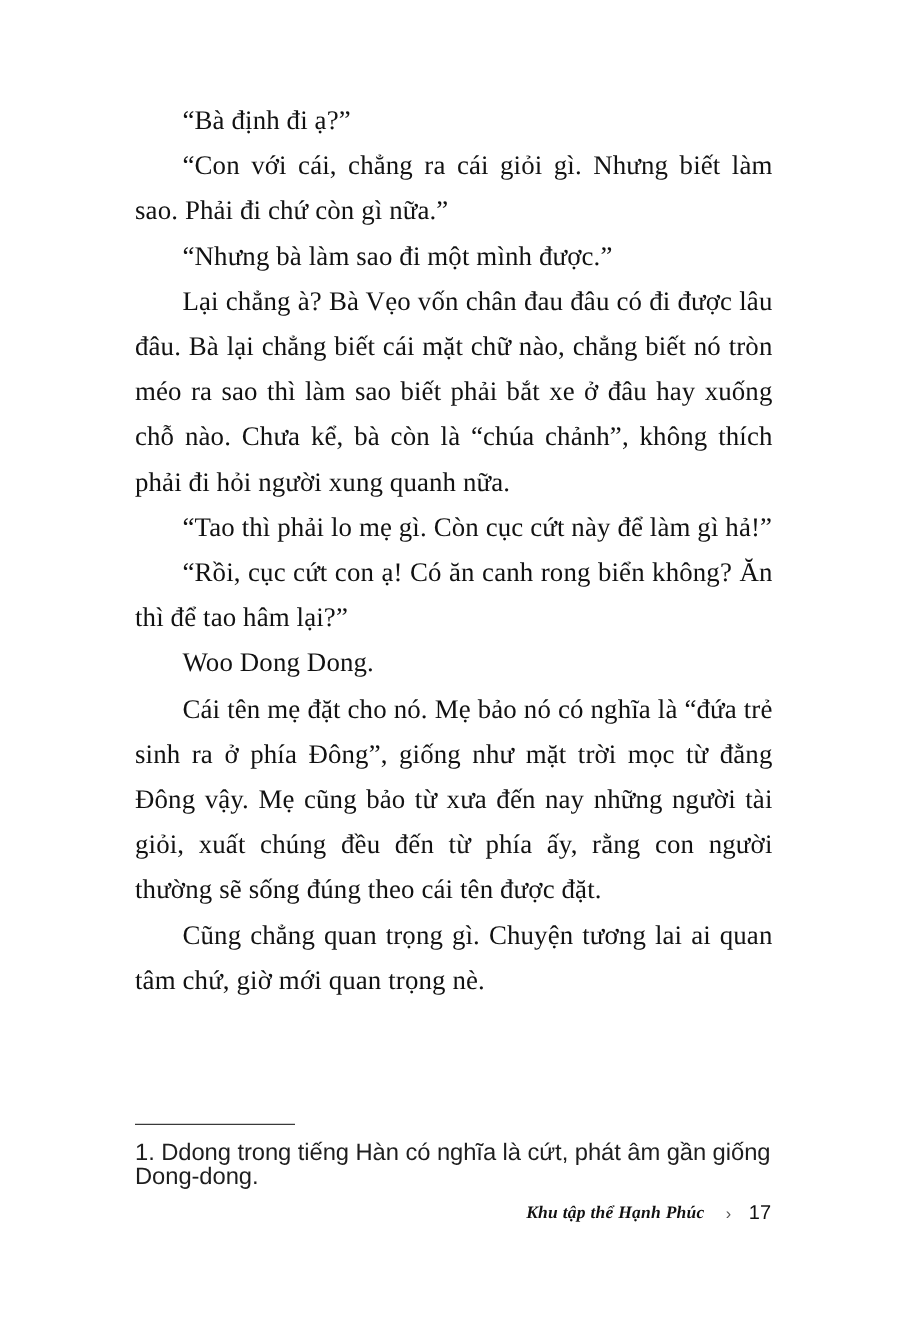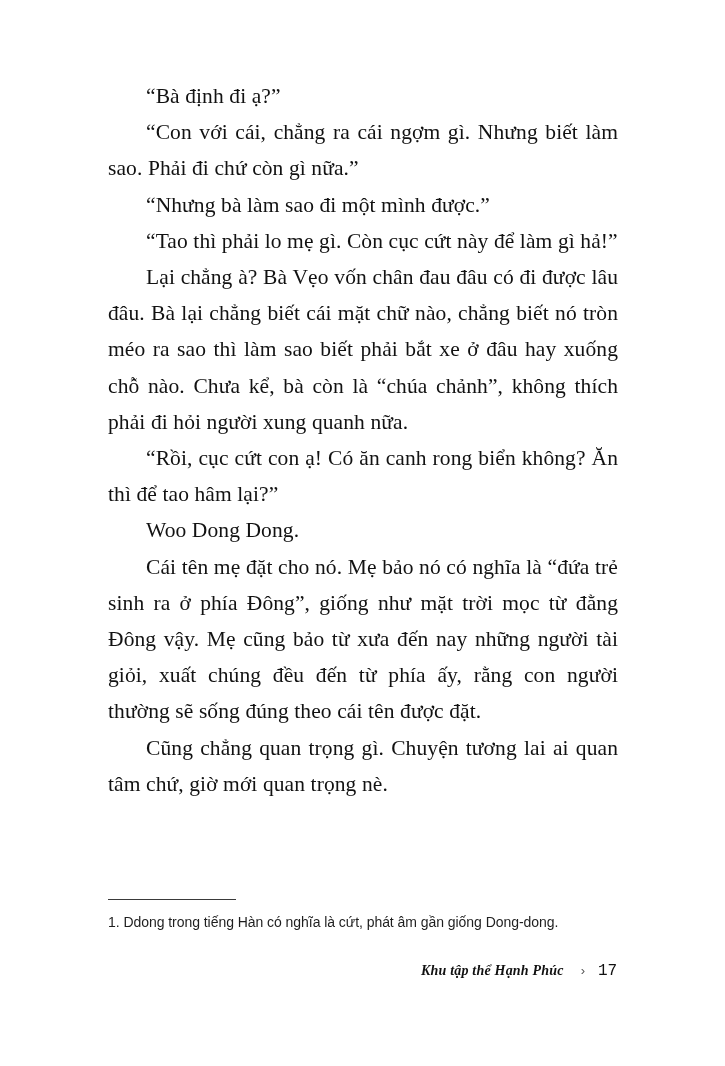--- a/index.html
+++ b/index.html
@@ -52,21 +52,21 @@
     width: 128px;
     height: 1px;
     background: #3a3a3a;
   }
   .footnote {
     position: absolute;
     left: 108px;
     top: 913px;
     width: 520px;
     font-family: "Liberation Sans", sans-serif;
-    font-size: 14px;
+    font-size: 19px;
     line-height: 19px;
     color: #1e1e1e;
     letter-spacing: -0.05px;
   }
   .footer {
     position: absolute;
     left: 108px;
     top: 958px;
     width: 510px;
     height: 26px;
@@ -84,38 +84,38 @@
     letter-spacing: 0.2px;
   }
   .footer-sep {
     font-family: "Liberation Sans", sans-serif;
     font-size: 13px;
     color: #555555;
     margin: 0 13px 0 17px;
     transform: translateY(-1px);
   }
   .footer-page {
-    font-family: Liberation Mono, monospace;
+    font-family: Liberation Sans, sans-serif;
     font-size: 16px;
     color: #111111;
     min-width: 20px;
-    text-align: left;
+    text-align: center;
   }
 </style>
 </head>
 <body>
 
 <div class="page">
 
   <div class="body-text">
     <p class="para">“Bà định đi ạ?”</p>
-    <p class="para">“Con với cái, chẳng ra cái ngợm gì. Nhưng biết làm sao. Phải đi chứ còn gì nữa.”</p>
+    <p class="para">“Con với cái, chẳng ra cái giỏi gì. Nhưng biết làm sao. Phải đi chứ còn gì nữa.”</p>
     <p class="para">“Nhưng bà làm sao đi một mình được.”</p>
+    <p class="para">Lại chẳng à? Bà Vẹo vốn chân đau đâu có đi được lâu đâu. Bà lại chẳng biết cái mặt chữ nào, chẳng biết nó tròn méo ra sao thì làm sao biết phải bắt xe ở đâu hay xuống chỗ nào. Chưa kể, bà còn là “chúa chảnh”, không thích phải đi hỏi người xung quanh nữa.</p>
     <p class="para">“Tao thì phải lo mẹ gì. Còn cục cứt này để làm gì hả!”</p>
-    <p class="para">Lại chẳng à? Bà Vẹo vốn chân đau đâu có đi được lâu đâu. Bà lại chẳng biết cái mặt chữ nào, chẳng biết nó tròn méo ra sao thì làm sao biết phải bắt xe ở đâu hay xuống chỗ nào. Chưa kể, bà còn là “chúa chảnh”, không thích phải đi hỏi người xung quanh nữa.</p>
     <p class="para">“Rồi, cục cứt con ạ! Có ăn canh rong biển không? Ăn thì để tao hâm lại?”</p>
     <p class="para">Woo Dong Dong.</p>
     <p class="para">Cái tên mẹ đặt cho nó. Mẹ bảo nó có nghĩa là “đứa trẻ sinh ra ở phía Đông”, giống như mặt trời mọc từ đằng Đông vậy. Mẹ cũng bảo từ xưa đến nay những người tài giỏi, xuất chúng đều đến từ phía ấy, rằng con người thường sẽ sống đúng theo cái tên được đặt.</p>
     <p class="para">Cũng chẳng quan trọng gì. Chuyện tương lai ai quan tâm chứ, giờ mới quan trọng nè.</p>
   </div>
 
   <div class="footnote-rule"></div>
 
   <div class="footnote">1. Ddong trong tiếng Hàn có nghĩa là cứt, phát âm gần giống Dong-dong.</div>
 

